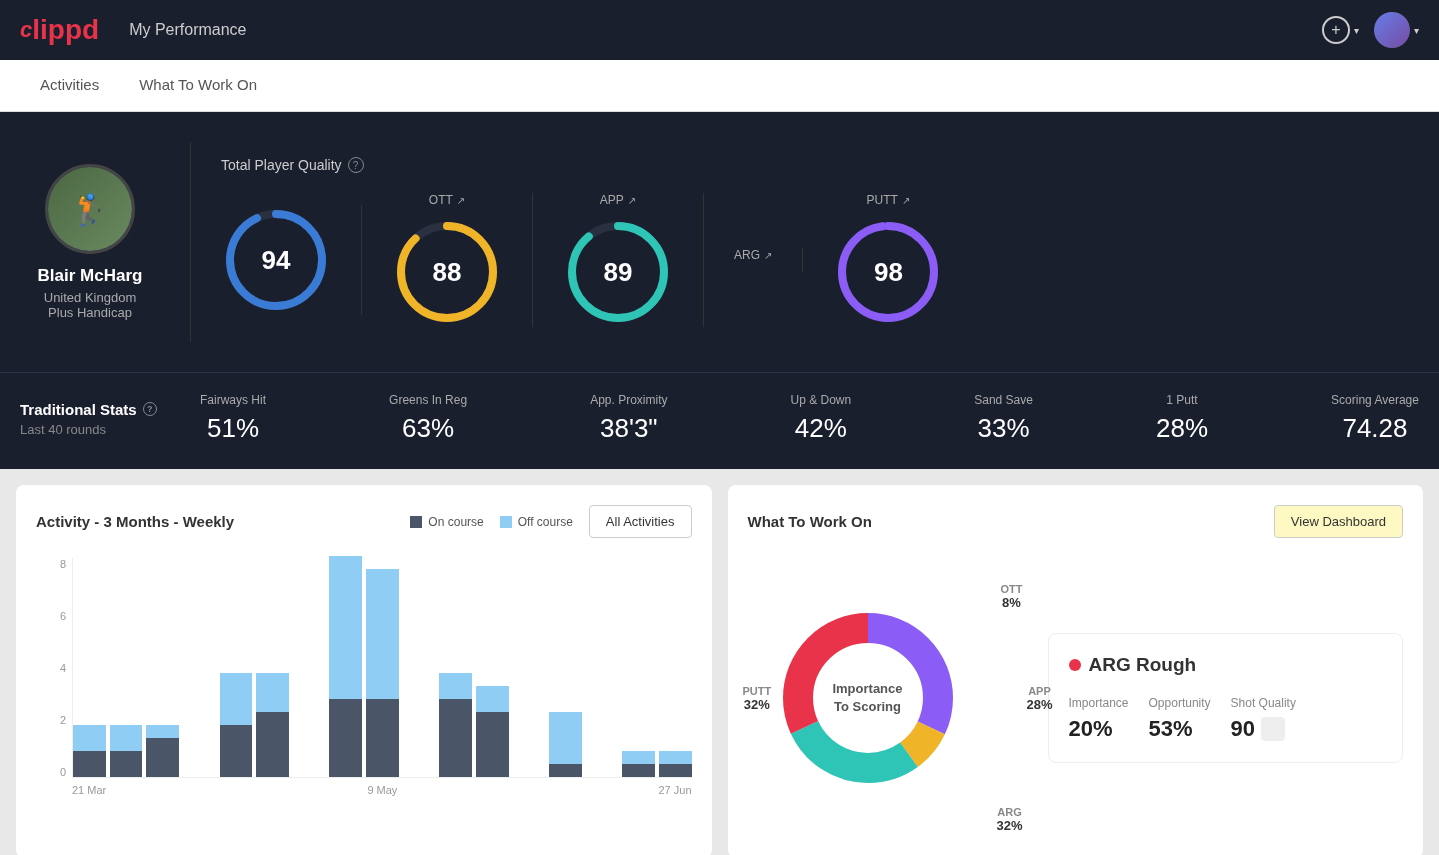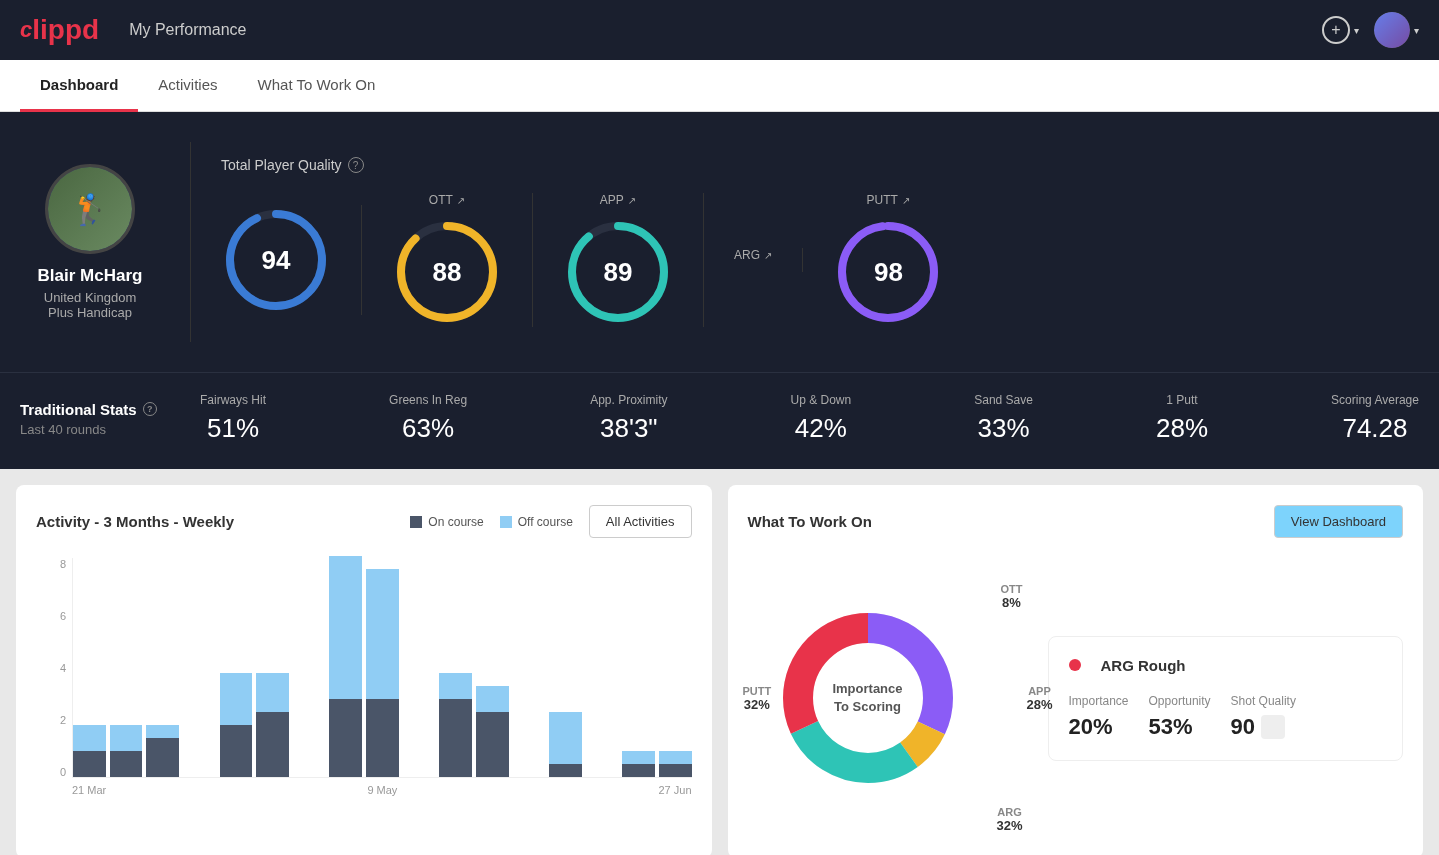--- a/index.html
+++ b/index.html
@@ -314,21 +314,21 @@
       flex: 1;
       background: #fff;
       border-radius: 8px;
       padding: 20px;
       min-height: 340px;
     }
     .view-dashboard-btn {
       padding: 8px 16px;
       border: 1px solid #ccc;
       border-radius: 4px;
-      background: #7dd3fc;
+      background: #fef9c3;
       font-size: 13px;
       color: #333;
       cursor: pointer;
     }
 
     
     .work-inner {
       display: flex;
       gap: 20px;
       align-items: center;
@@ -344,22 +344,22 @@
     
     .info-card {
       flex: 1;
       border: 1px solid #eee;
       border-radius: 8px;
       padding: 20px;
     }
     .info-card-title {
       display: flex;
       align-items: center;
-      gap: 20px;
-      font-size: 15px;
+      gap: 8px;
+      font-size: 19px;
       font-weight: 600;
       color: #333;
       margin-bottom: 20px;
     }
     .info-dot {
       width: 12px; height: 12px;
       border-radius: 50%;
       background: #e8334a;
     }
     .info-stats {
@@ -440,21 +440,20 @@
     <div style="display:flex;align-items:center;gap:4px;">
       <div class="header-avatar">
         <div class="header-avatar-img"></div>
       </div>
       <span class="chevron-down">▾</span>
     </div>
   </div>
 </div>
 
 <div class="nav-tabs">
-  <div class="nav-tab active">Dashboard</div>
   <div class="nav-tab">Activities</div>
   <div class="nav-tab">What To Work On</div>
 </div>
 
 <div class="hero">
   <div class="hero-inner">
 
     <div class="profile-section">
       <div class="profile-avatar">
         <div class="profile-avatar-inner">🏌️</div>

